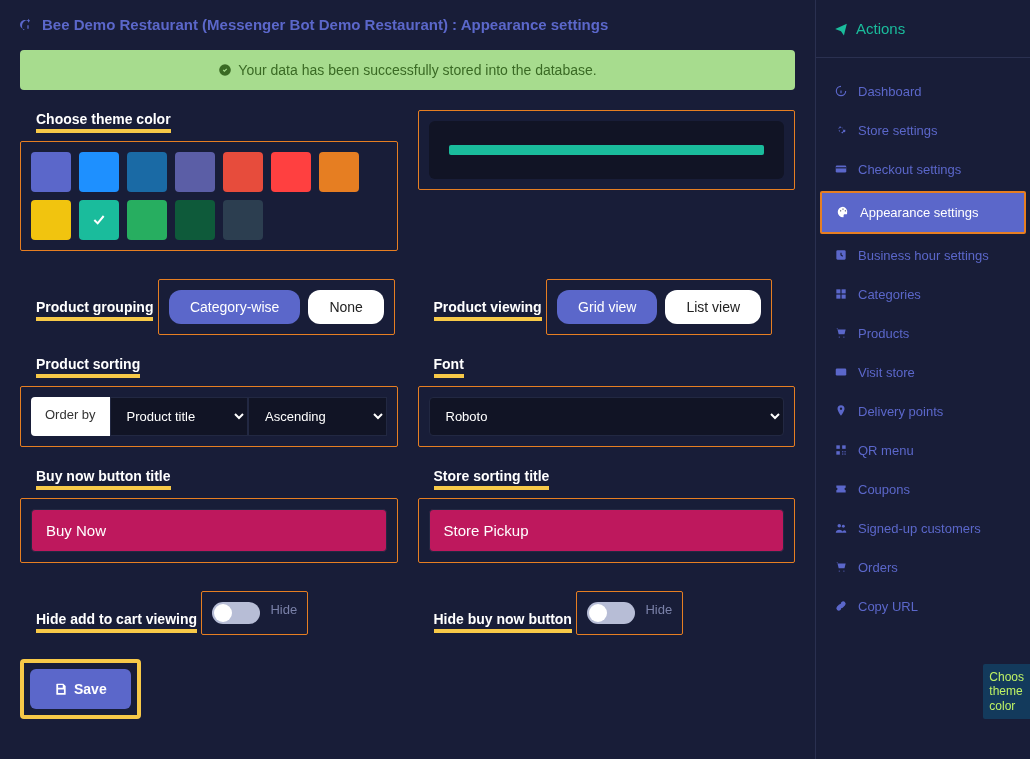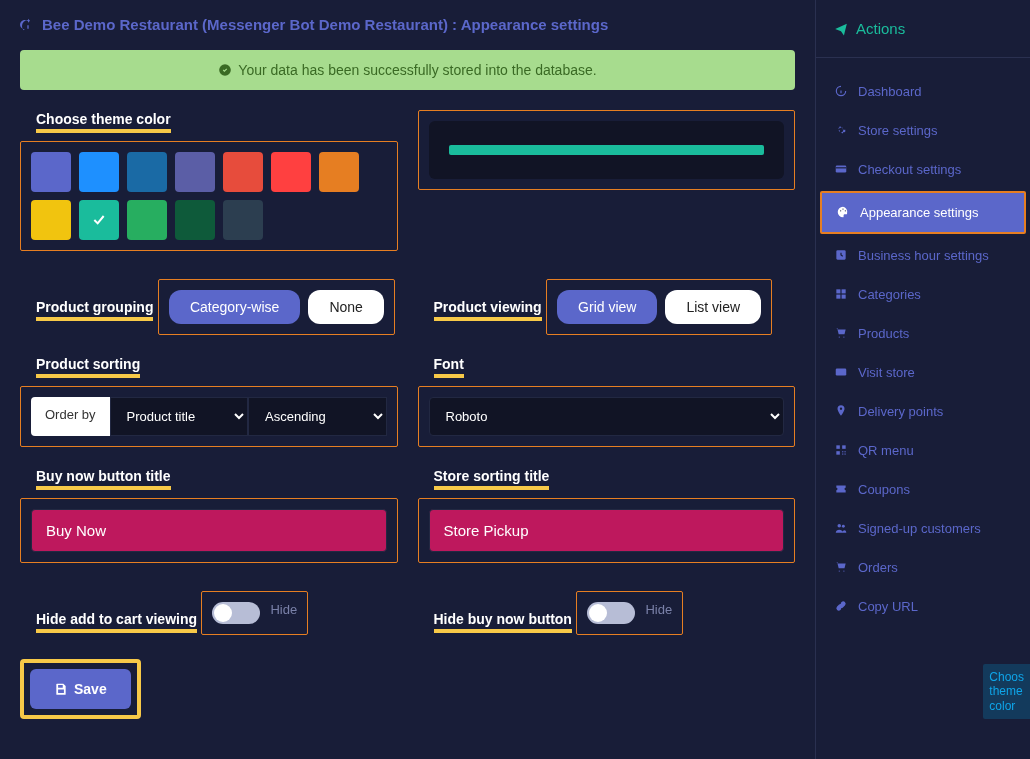--- a/index.html
+++ b/index.html
@@ -50,21 +50,21 @@
 
 .save-wrap { display: inline-block; border: 4px solid #f7c948; border-radius: 4px; padding: 6px; margin-top: 24px; }
 .save-btn { background: #5b67ca; color: #fff; border: none; padding: 12px 24px; font-size: 14px; border-radius: 6px; cursor: pointer; display: flex; align-items: center; gap: 6px; font-weight: 600; }
 
 .side-head { padding: 20px 18px; color: #1abc9c; font-size: 15px; display: flex; align-items: center; gap: 8px; border-bottom: 1px solid #2a3050; }
 .side-nav { padding: 14px 0; }
 .side-item { display: flex; align-items: flex-start; gap: 10px; padding: 12px 18px; color: #5b67ca; font-size: 13px; cursor: pointer; }
 .side-item.active { background: #5b67ca; color: #fff; border: 2px solid #e67e22; border-radius: 2px; margin: 2px 4px; padding: 12px 14px; }
 .side-item .nav-icon { width: 14px; display: inline-flex; flex-shrink: 0; }
 
-.tip { position: fixed; right: 0; bottom: 40px; background: #133a5c; color: #0ea5e9; padding: 6px 6px; font-size: 12px; border-radius: 2px 0 0 2px; line-height: 1.2; white-space: pre-line; margin-left: 28px; }
+.tip { position: fixed; right: 0; bottom: 40px; background: #133a5c; color: #bef264; padding: 6px 6px; font-size: 12px; border-radius: 2px 0 0 2px; line-height: 1.2; white-space: pre-line; margin-left: 28px; }
 
 svg { display: block; }
 </style>
 </head>
 <body>
 
 <div class="layout">
   <div class="main">
     <div class="header">
       <span class="dash-icon">

